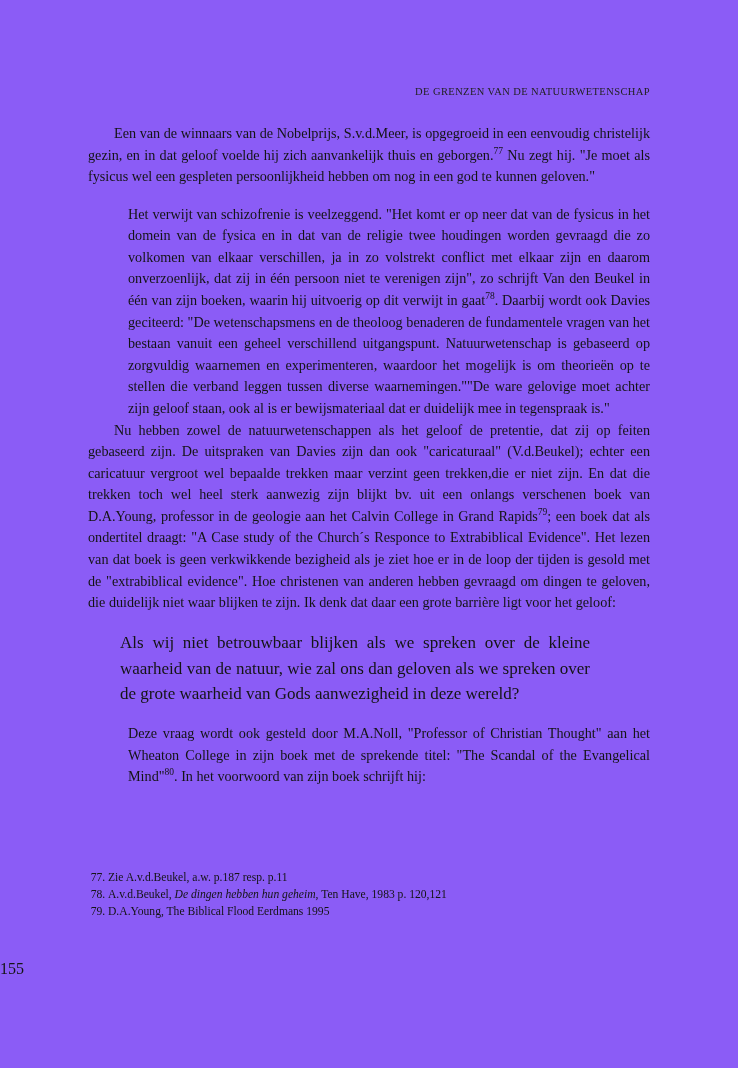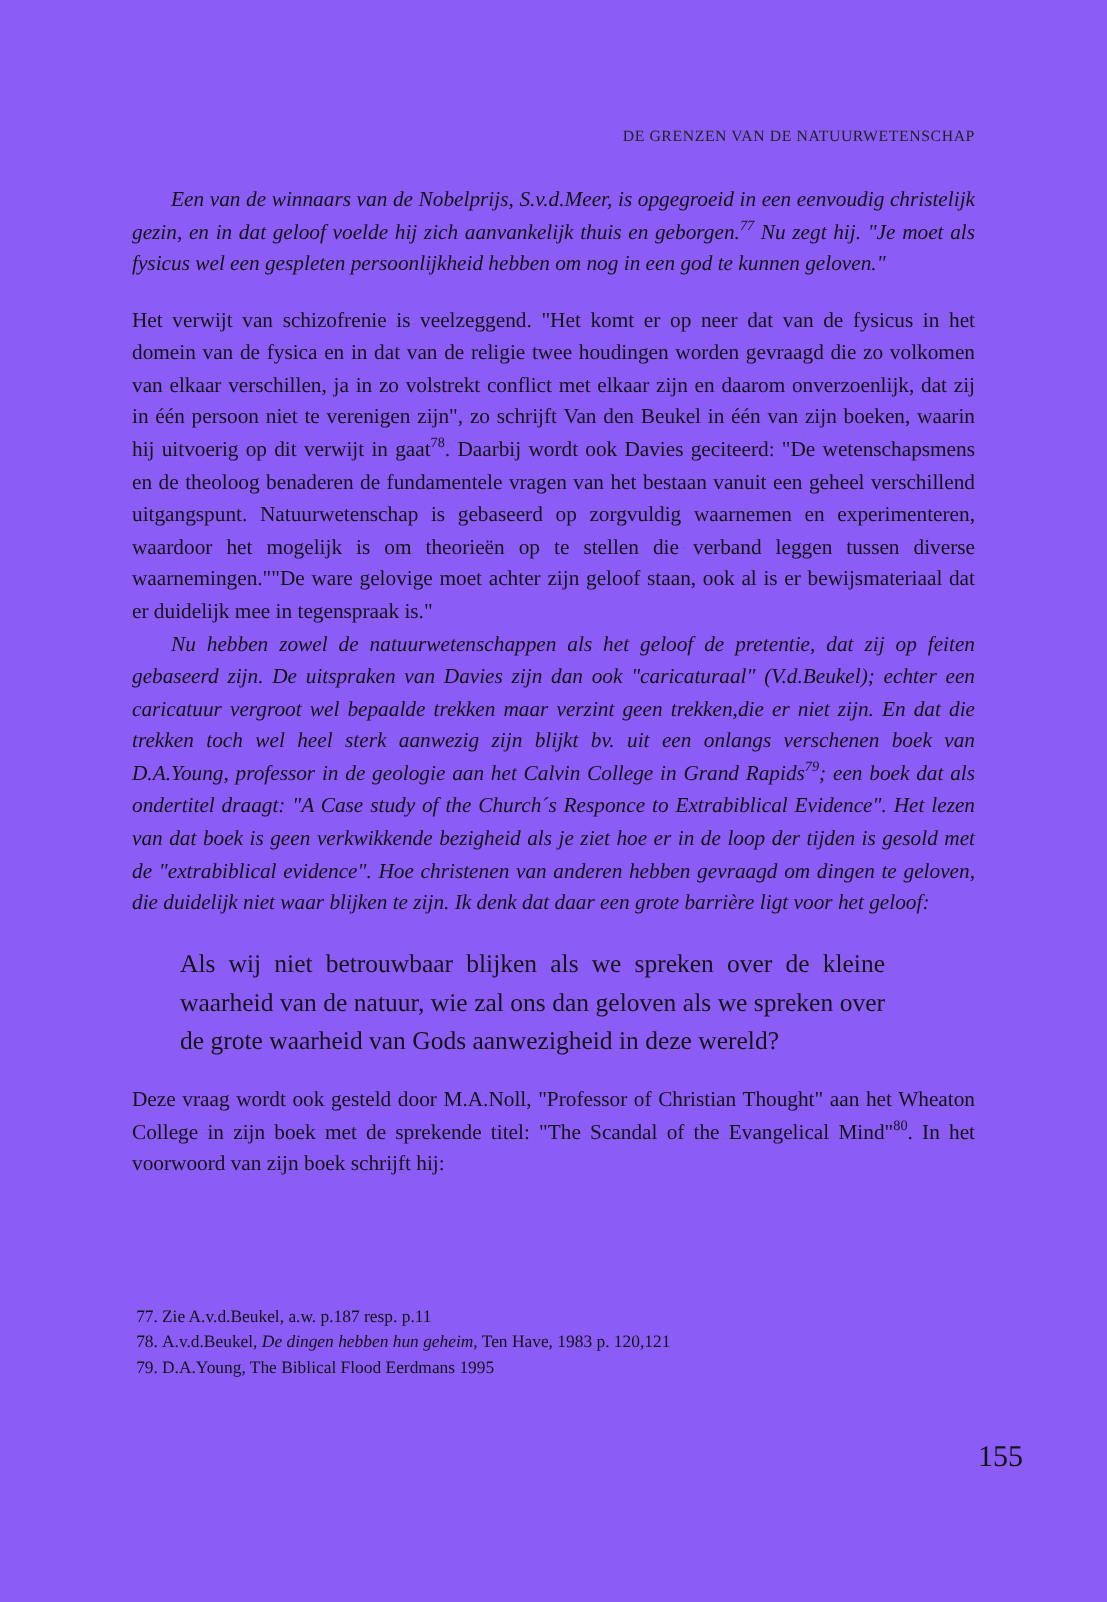--- a/index.html
+++ b/index.html
@@ -40,24 +40,24 @@
   p.body-par {
     font-size: 14.2px;
     line-height: 1.52;
     text-align: justify;
     margin: 0 0 0 0;
     color: #141414;
     hyphens: manual;
   }
   p.indent {
     text-indent: 26px;
-    font-style: italic;
   }
   p.gap {
     margin-top: 16px;
+    margin-left: 40px;
   }
   .quote {
     font-size: 17px;
     line-height: 1.52;
     margin: 16px 0 0 32px;
     width: 470px;
     text-align: justify;
     color: #141414;
   }
   sup {
@@ -84,24 +84,22 @@
     width: 20px;
     text-align: center;
   }
   .fn i {
   }
   .page-number {
     position: absolute;
     left: 0;
     top: 960px;
     width: 650px;
-    text-align: right;
-    font-size: 20px;
+    font-size: 16px;
     color: #141414;
-    padding-left: 32px;
   }
 </style>
 </head>
 <body>
 
 <div class="page">
 
   <div class="content">
 
     <div class="running-head">DE GRENZEN VAN DE NATUURWETENSCHAP</div>

